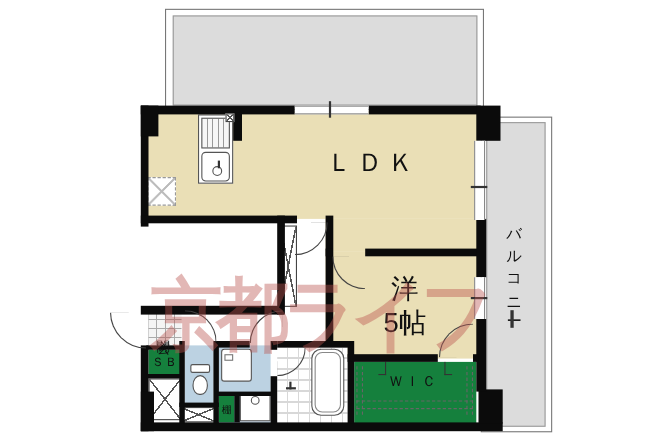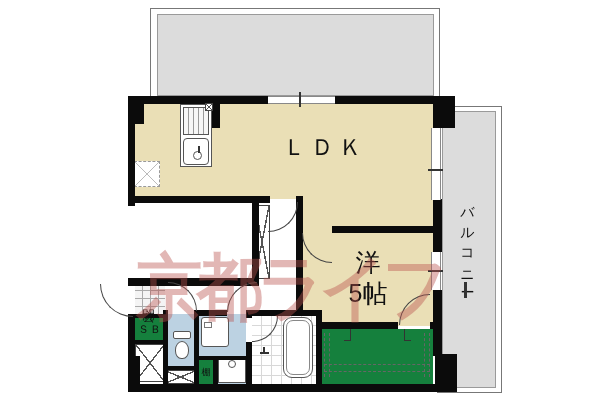--- a/index.html
+++ b/index.html
@@ -145,19 +145,20 @@
 
   <div class="abs arc bl" style="left:100px;top:284px;width:33px;height:33px"></div>
   <div class="abs arc br" style="left:268px;top:202px;width:30px;height:30px"></div>
   <div class="abs arc bl" style="left:302px;top:233px;width:30px;height:30px"></div>
   <div class="abs arc tr" style="left:168px;top:282px;width:29px;height:29px"></div>
   <div class="abs arc tl" style="left:227px;top:282px;width:30px;height:30px"></div>
   <div class="abs arc br" style="left:252px;top:316px;width:26px;height:26px"></div>
   <div class="abs arc tl" style="left:399px;top:294px;width:31px;height:31px"></div>
   <div class="abs xbox" style="left:205px;top:103px;width:8px;height:8px"></div>
 
-  <div class="abs lbl" style="left:267px;top:134px;width:116px;height:26px;font-size:23px;letter-spacing:5px">ＬＤＫ</div>
+  <div class="abs lbl" style="left:281px;top:134px;width:116px;height:26px;font-size:23px;letter-spacing:5px">ＬＤＫ</div>
   <div class="abs lbl" style="left:340px;top:248px;width:56px;height:28px;font-size:25px">洋</div>
   <div class="abs lbl" style="left:328px;top:279px;width:80px;height:28px;font-size:25px">5帖</div>
   <div class="abs lbl vert" style="left:140px;top:285px;width:16px;height:29px;font-size:12px">玄関</div>
+  <div class="abs lbl" style="left:336px;top:339px;width:80px;height:16px;font-size:13px;letter-spacing:2px">ＷＩＣ</div>
 
   <div class="watermark">京都ライフ</div>
 </div>
 
 </body></html>

